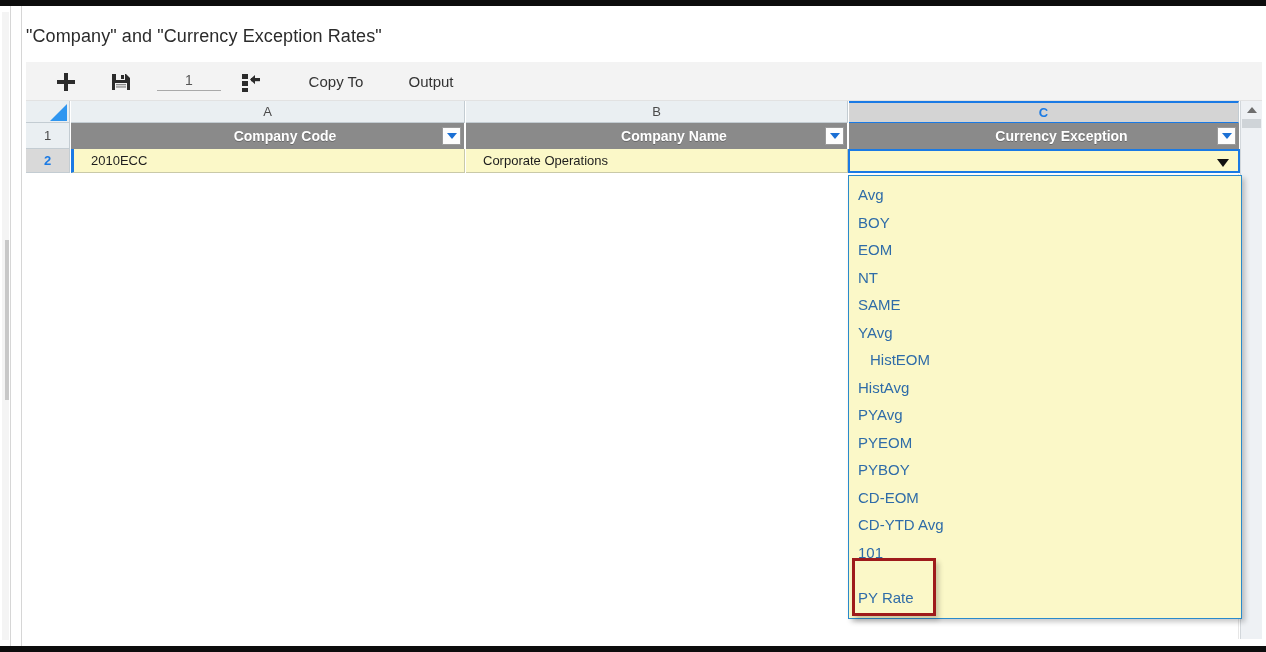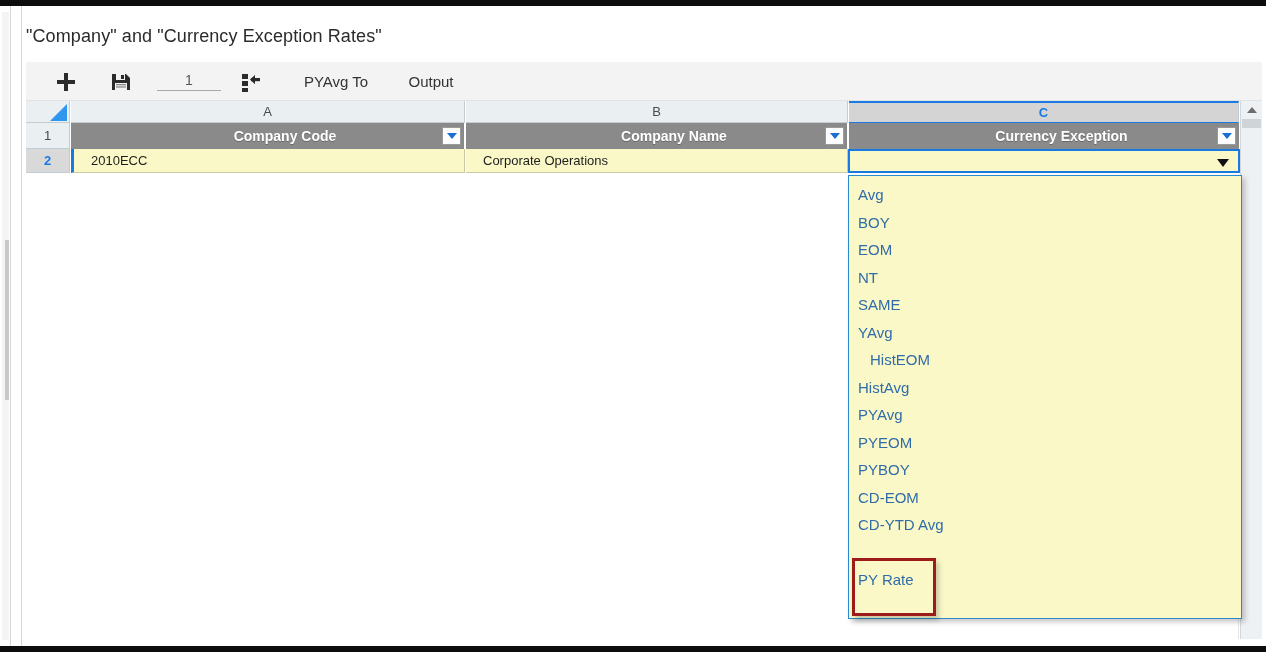--- a/index.html
+++ b/index.html
@@ -333,21 +333,21 @@
       <div class="tb-btn" id="tb-insert">
         <svg width="22" height="22" viewBox="0 0 22 22">
           <rect x="2" y="3" width="6" height="5" fill="#2b2b2b"></rect>
           <rect x="2" y="10" width="6" height="5" fill="#2b2b2b"></rect>
           <rect x="2" y="17" width="6" height="4" fill="#2b2b2b"></rect>
           <rect x="11" y="7" width="9" height="3.2" fill="#2b2b2b"></rect>
           <path d="M15 4 L10 8.6 L15 13.2 z" fill="#2b2b2b"></path>
         </svg>
       </div>
 
-      <div class="tb-btn" id="tb-copyto">PYAvg To</div>
+      <div class="tb-btn" id="tb-copyto">Copy To</div>
       <div class="tb-btn" id="tb-output">Output</div>
     </div>
 
     <div id="grid">
 
       <div id="gridbody"></div>
 
       <div id="colstrip">
         <div id="corner">
           <div id="corner-tri"></div>
@@ -401,18 +401,19 @@
         <div class="dd-item" style="top: 87.5px;">NT</div>
         <div class="dd-item" style="top: 115px;">SAME</div>
         <div class="dd-item" style="top: 142.5px;">YAvg</div>
         <div class="dd-item" style="top: 170px; margin-left: 12px;">HistEOM</div>
         <div class="dd-item" style="top: 197.5px;">HistAvg</div>
         <div class="dd-item" style="top: 225px;">PYAvg</div>
         <div class="dd-item" style="top: 252.5px;">PYEOM</div>
         <div class="dd-item" style="top: 280px;">PYBOY</div>
         <div class="dd-item" style="top: 307.5px;">CD-EOM</div>
         <div class="dd-item" style="top: 335px;">CD-YTD Avg</div>
-        <div class="dd-item" style="top: 390px;">PY Rate</div>
+        <div class="dd-item" style="top: 362.5px;">101</div>
+        <div class="dd-item" style="top: 408px;">PY Rate</div>
       </div>
     <div id="annot-box"></div>
 
   </div>
 </div>
 
 </body></html>

